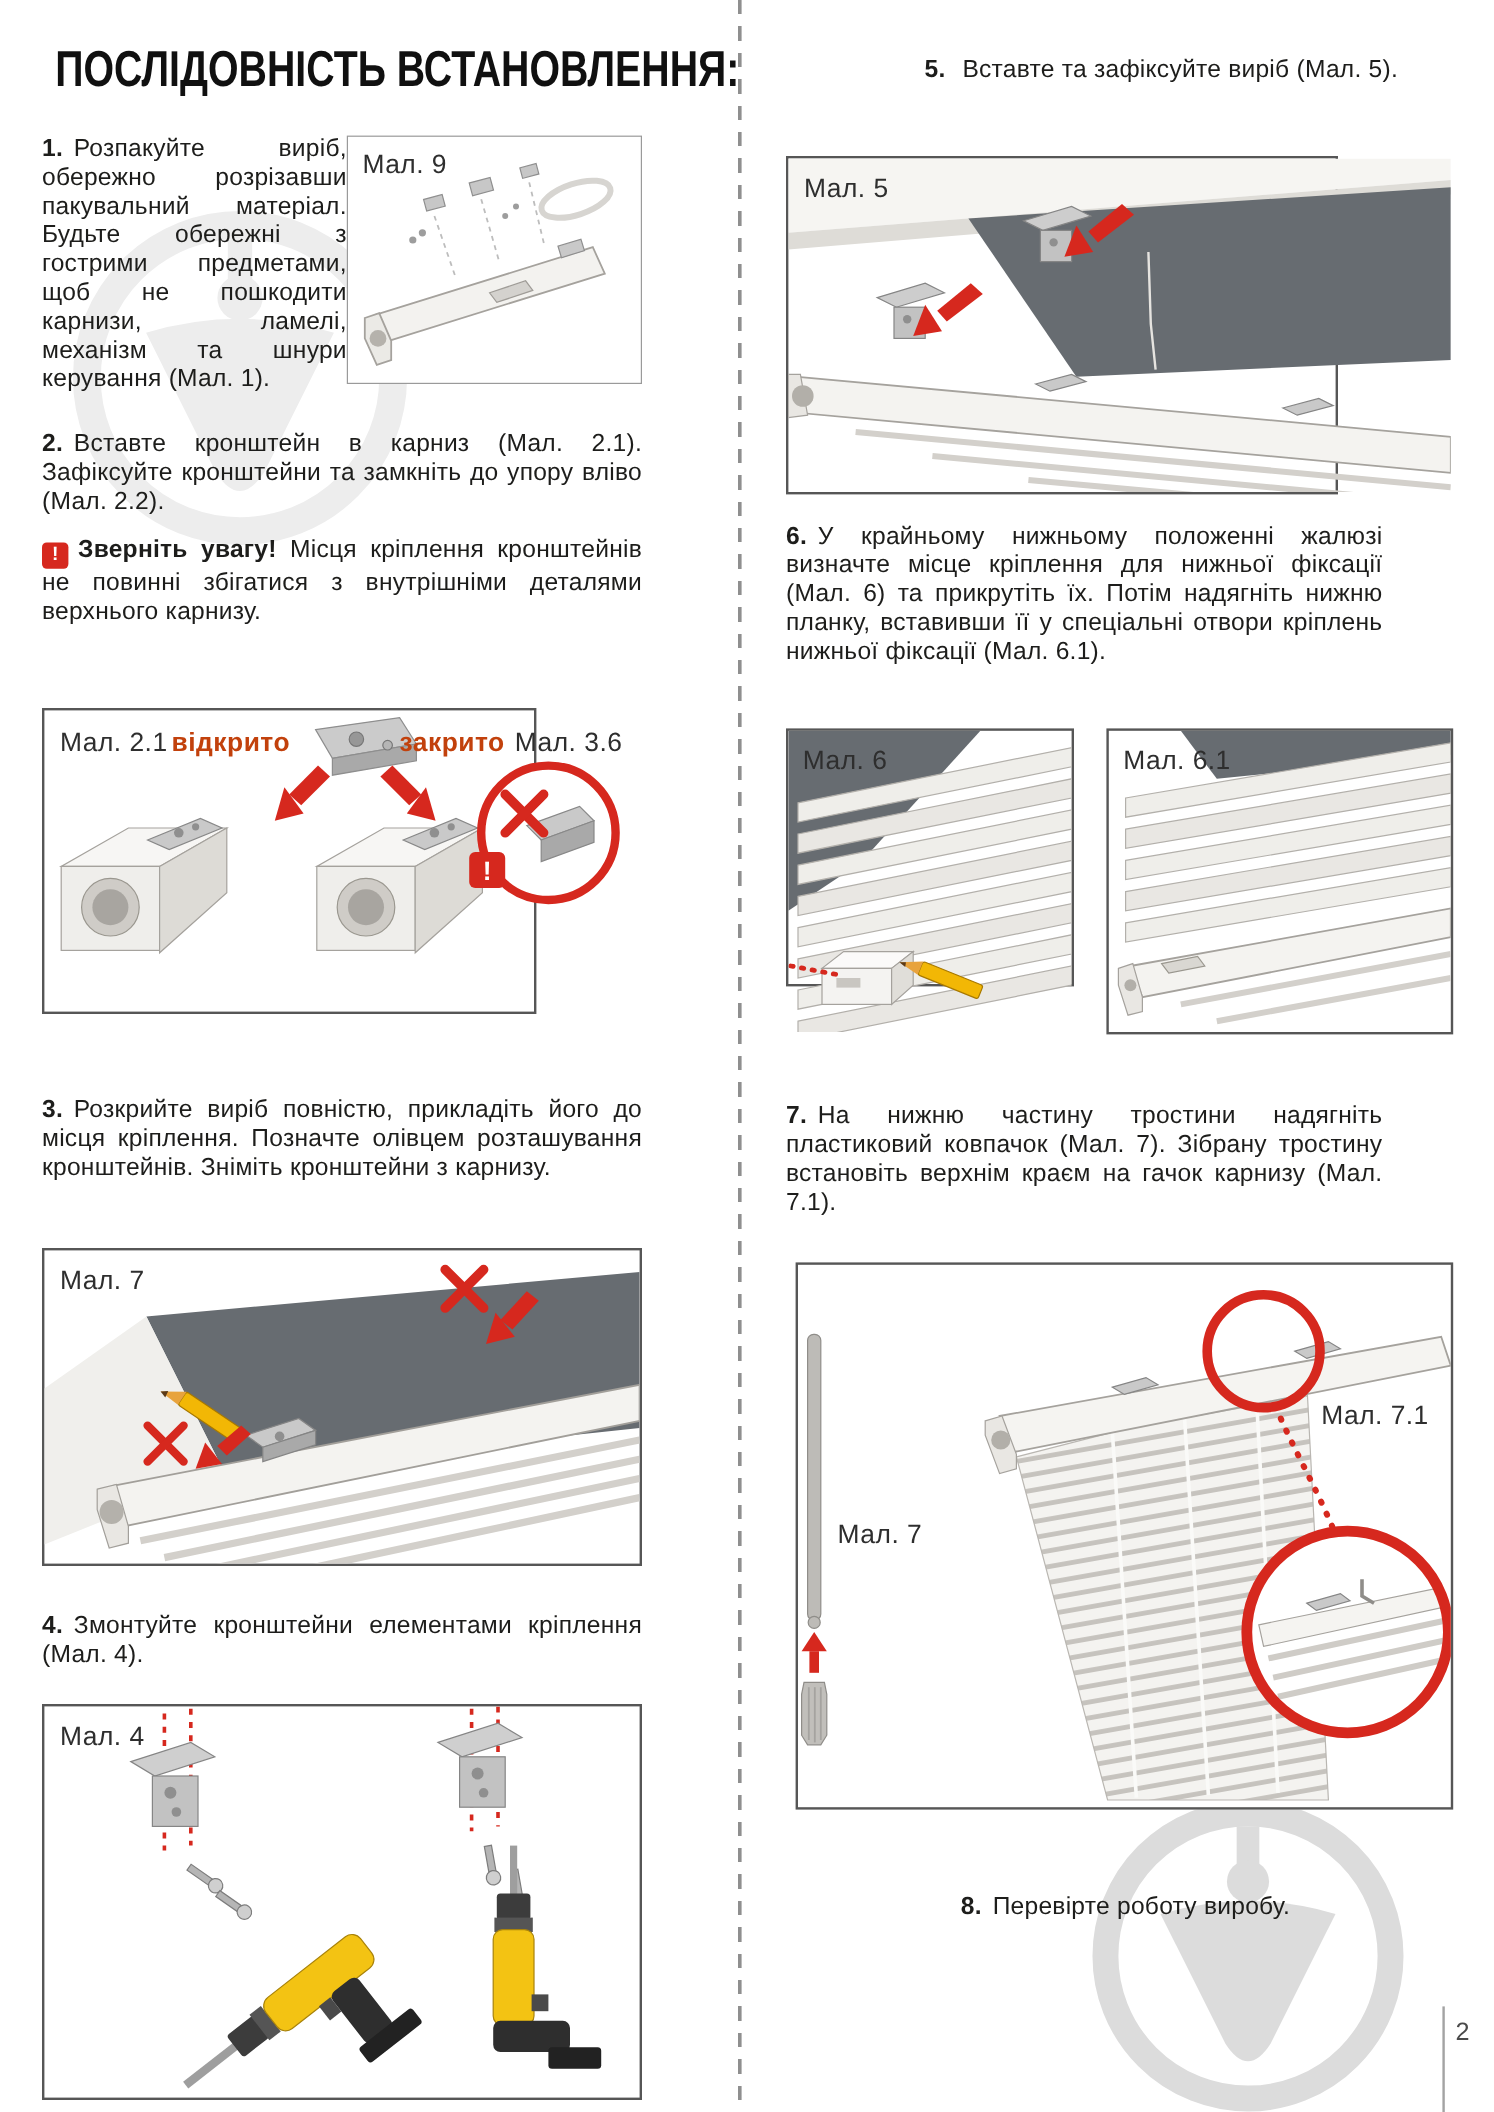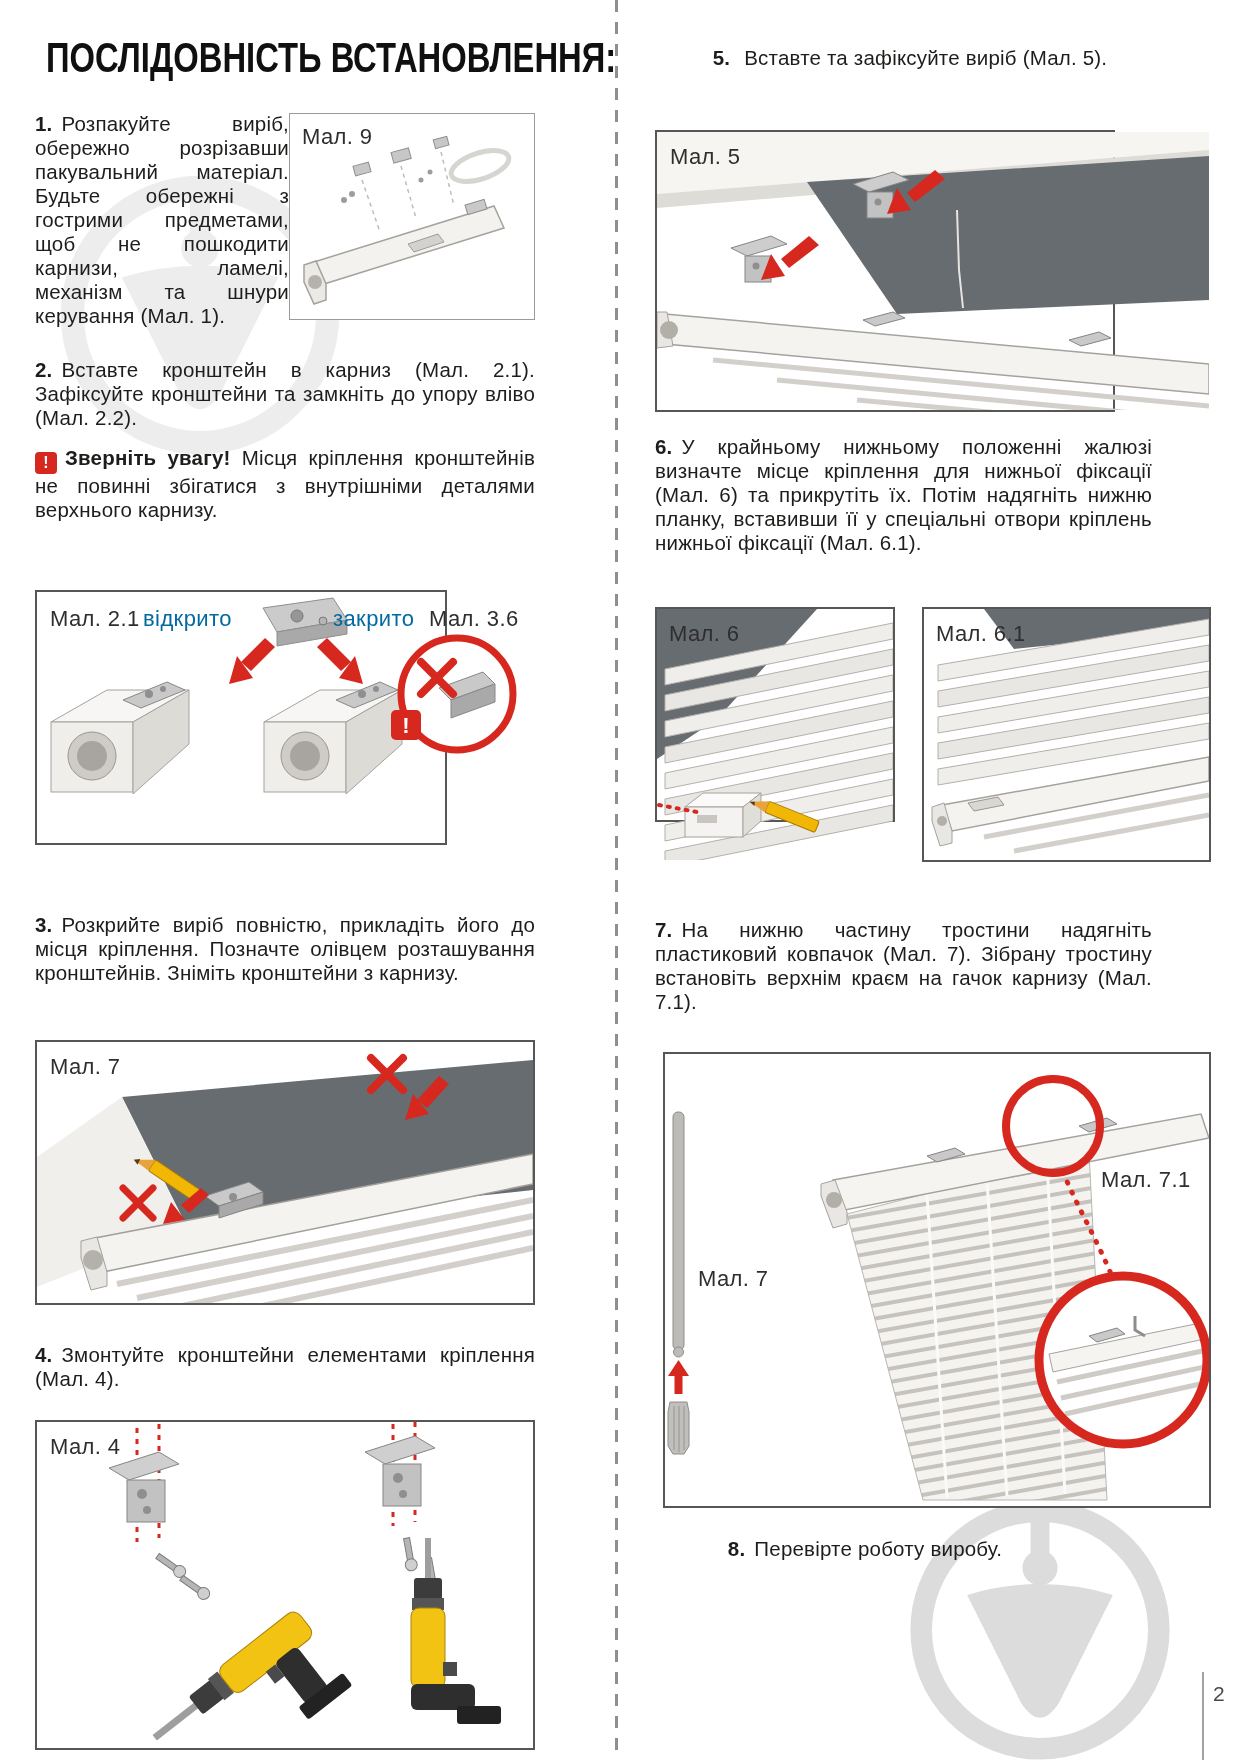--- a/index.html
+++ b/index.html
@@ -10,21 +10,21 @@
          letter-spacing:0px;transform:scaleX(.78);transform-origin:left top;white-space:nowrap;z-index:2}
   .step{position:absolute;font-size:20.5px;line-height:24px;text-align:justify;color:#1d1d1b;
         letter-spacing:.2px;z-index:2}
   .step .num{font-weight:bold;margin-right:9px}
   .warn-icon{display:inline-block;width:22px;height:22px;background:#d6281e;color:#fff;border-radius:4px;
              text-align:center;font-weight:bold;font-size:16px;line-height:22px;margin-right:8px;
              vertical-align:-3px;letter-spacing:0}
   .figure{position:absolute;background:#fff;border:2px solid #565656;z-index:1}
   .figure.light{border:1.5px solid #9a9a9a}
   .fig-label{position:absolute;font-size:22px;color:#2e2e2e;z-index:3;letter-spacing:.4px;white-space:nowrap}
-  .fig-label.red{color:#0369a1;font-weight:normal}
+  .fig-label.red{color:#c2410c;font-weight:bold}
   .fig-svg{position:absolute;left:0;top:0;z-index:1}
   .sep{position:absolute;left:615px;top:0;width:3px;height:1760px;z-index:1;
        background:repeating-linear-gradient(180deg,#8f8f8f 0 12px,transparent 12px 22px)}
   .wm{position:absolute;z-index:0}
   .pn-line{position:absolute;left:1202px;top:1672px;width:2px;height:88px;background:#a3a3a3;z-index:2}
   .pagenum{position:absolute;left:1213px;top:1682px;font-size:21px;color:#4a4a4a;z-index:2}
   b{font-weight:bold}
 </style>
 </head>
 <body>
@@ -230,21 +230,21 @@
       <rect x="388" y="116" width="6" height="42" fill="#9e9e9e"></rect>
       <rect x="377" y="156" width="28" height="22" rx="3" fill="#3c3c3c"></rect>
       <rect x="375" y="176" width="32" height="12" fill="#555"></rect>
       <rect x="374" y="186" width="34" height="80" rx="8" fill="#f3c313" stroke="#a8820a"></rect>
       <rect x="406" y="240" width="14" height="14" fill="#4a4a4a"></rect>
       <rect x="374" y="262" width="64" height="26" rx="6" fill="#2e2e2e"></rect>
       <rect x="420" y="284" width="44" height="18" rx="3" fill="#222"></rect>
     </svg>
   </div>
 
-  <p class="step" style="left:655px;top:46px;width:510px;text-align:center">
+  <p class="step" style="left:655px;top:46px;width:510px;text-align:right">
     <b class="num" style="margin-right:14px">5.</b><span>Вставте та зафіксуйте виріб (Мал. 5).</span>
   </p>
 
   <div class="figure" style="left:655px;top:130px;width:460px;height:282px">
     <span class="fig-label" style="left:13px;top:12px">Мал. 5</span>
     <svg class="fig-svg" width="552" height="278" viewBox="0 0 552 278">
       <polygon points="0,0 552,0 552,18 0,62" fill="#f6f5f2"></polygon>
       <polygon points="0,62 552,18 552,30 0,76" fill="#dedcd7"></polygon>
       <polygon points="150,50 552,24 552,168 240,182" fill="#676c71"></polygon>
 
@@ -388,20 +388,20 @@
         <polygon points="424,282 452,274 460,280 432,288" fill="#c9c9c9" stroke="#858585"></polygon>
         <line x1="392" y1="328" x2="542" y2="296" stroke="#cfccc7" stroke-width="5"></line>
         <line x1="396" y1="344" x2="544" y2="312" stroke="#cfccc7" stroke-width="5"></line>
         <line x1="400" y1="360" x2="544" y2="328" stroke="#cfccc7" stroke-width="5"></line>
         <polyline points="470,262 470,276 480,282" fill="none" stroke="#8f8d89" stroke-width="3"></polyline>
       </g>
       <circle cx="458" cy="306" r="84" fill="none" stroke="#d6281e" stroke-width="9"></circle>
     </svg>
   </div>
 
-  <p class="step" style="left:655px;top:1537px;width:420px;text-align:center">
+  <p class="step" style="left:655px;top:1577px;width:420px;text-align:right">
     <b class="num">8.</b><span>Перевірте роботу виробу.</span>
   </p>
 
   <div class="pn-line"></div>
   <div class="pagenum">2</div>
 
 </div>
 
 </body></html>

